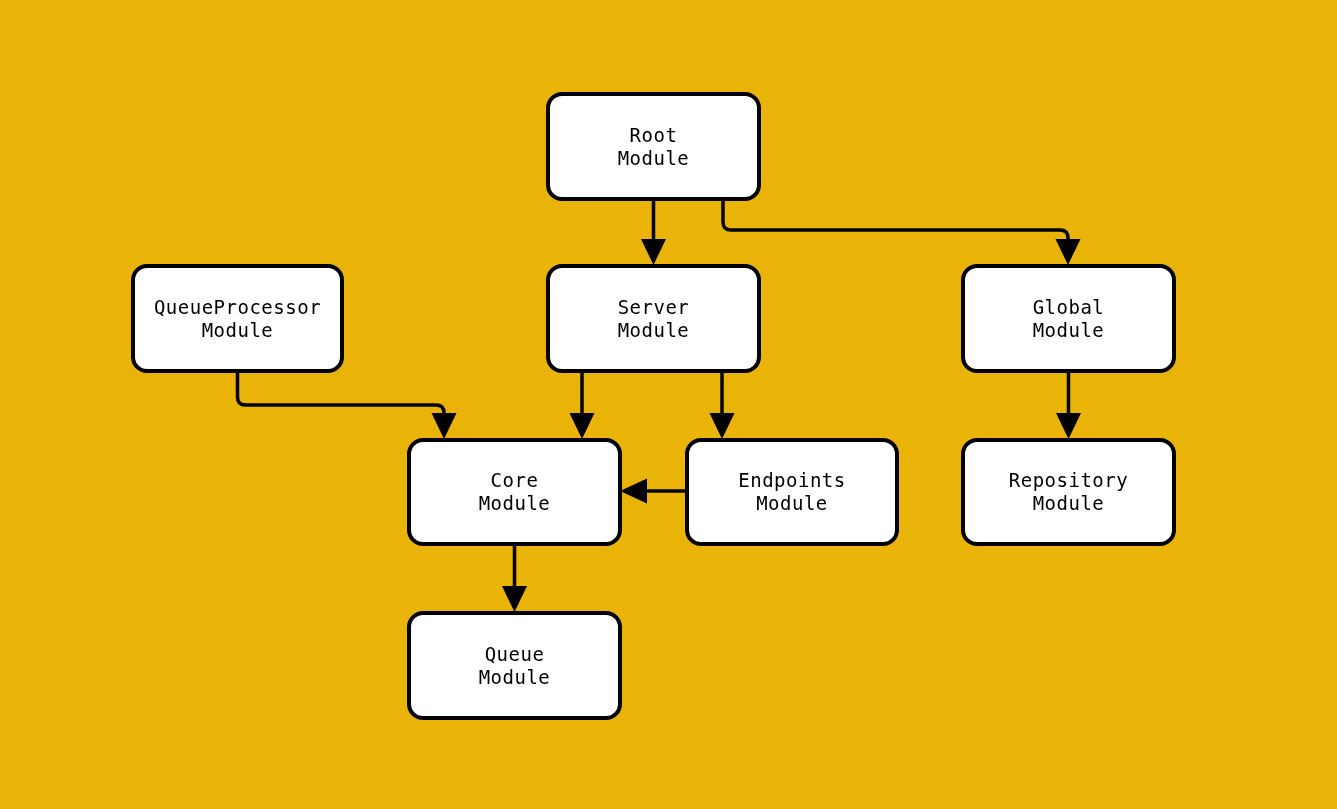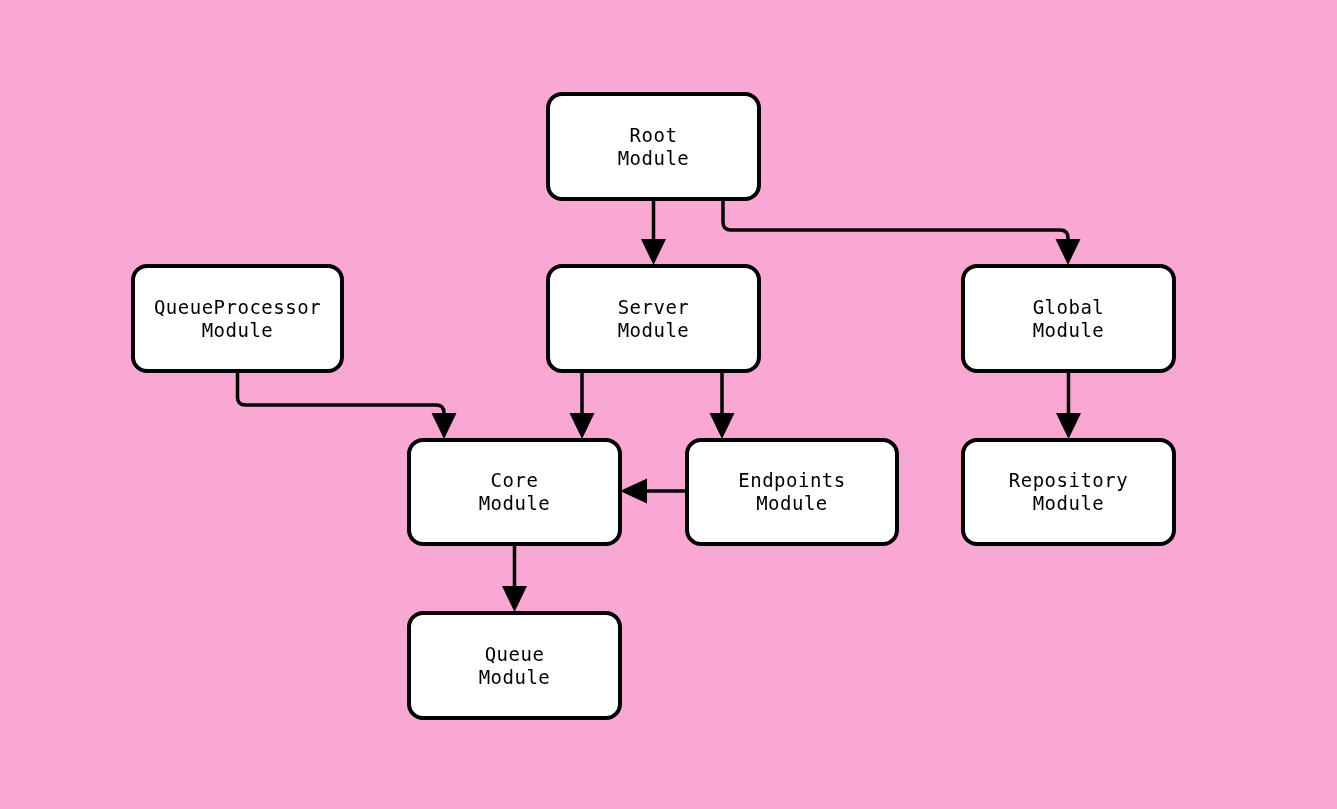--- a/index.html
+++ b/index.html
@@ -10,21 +10,21 @@
   body {
     width: 1337px;
     height: 809px;
     font-family: "DejaVu Sans Mono", "Liberation Mono", monospace;
     overflow: hidden;
   }
   #diagram-root {
     position: relative;
     width: 1337px;
     height: 809px;
-    background: #f9a8d4;
+    background: #eab308;
   }
   svg#diagram-svg {
     position: absolute;
     left: 0;
     top: 0;
     width: 1337px;
     height: 809px;
     display: block;
   }
   .node-rect {

